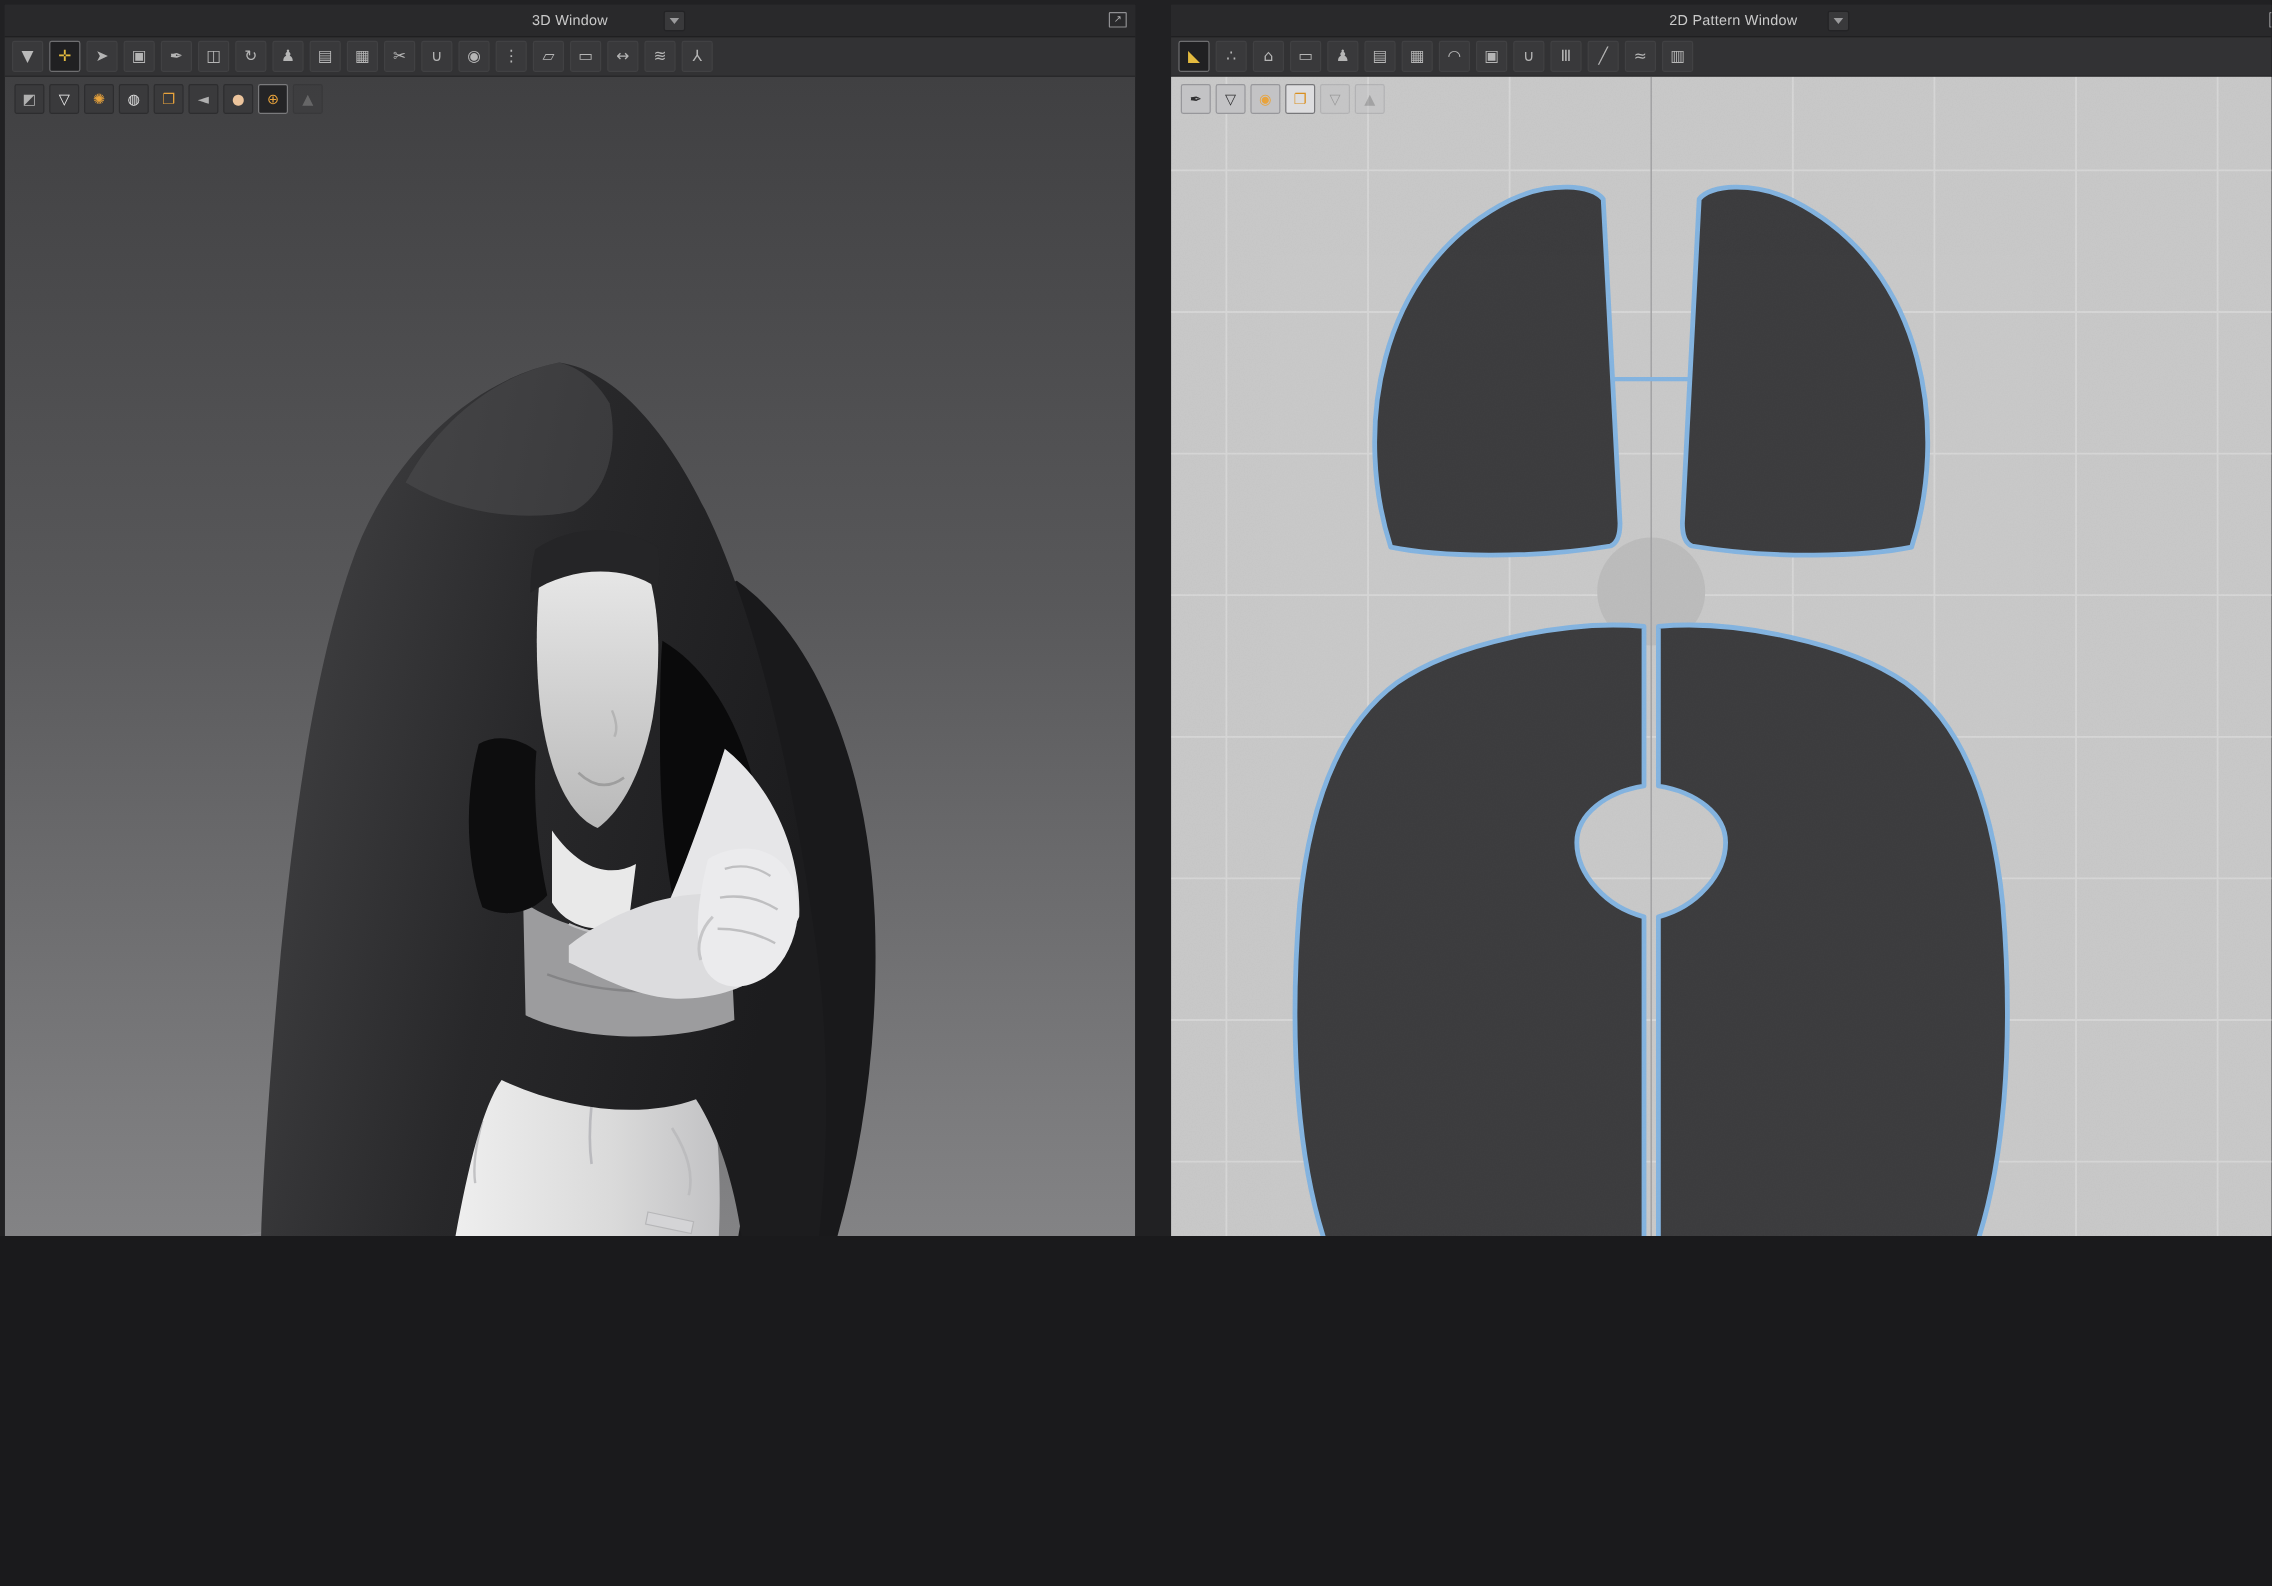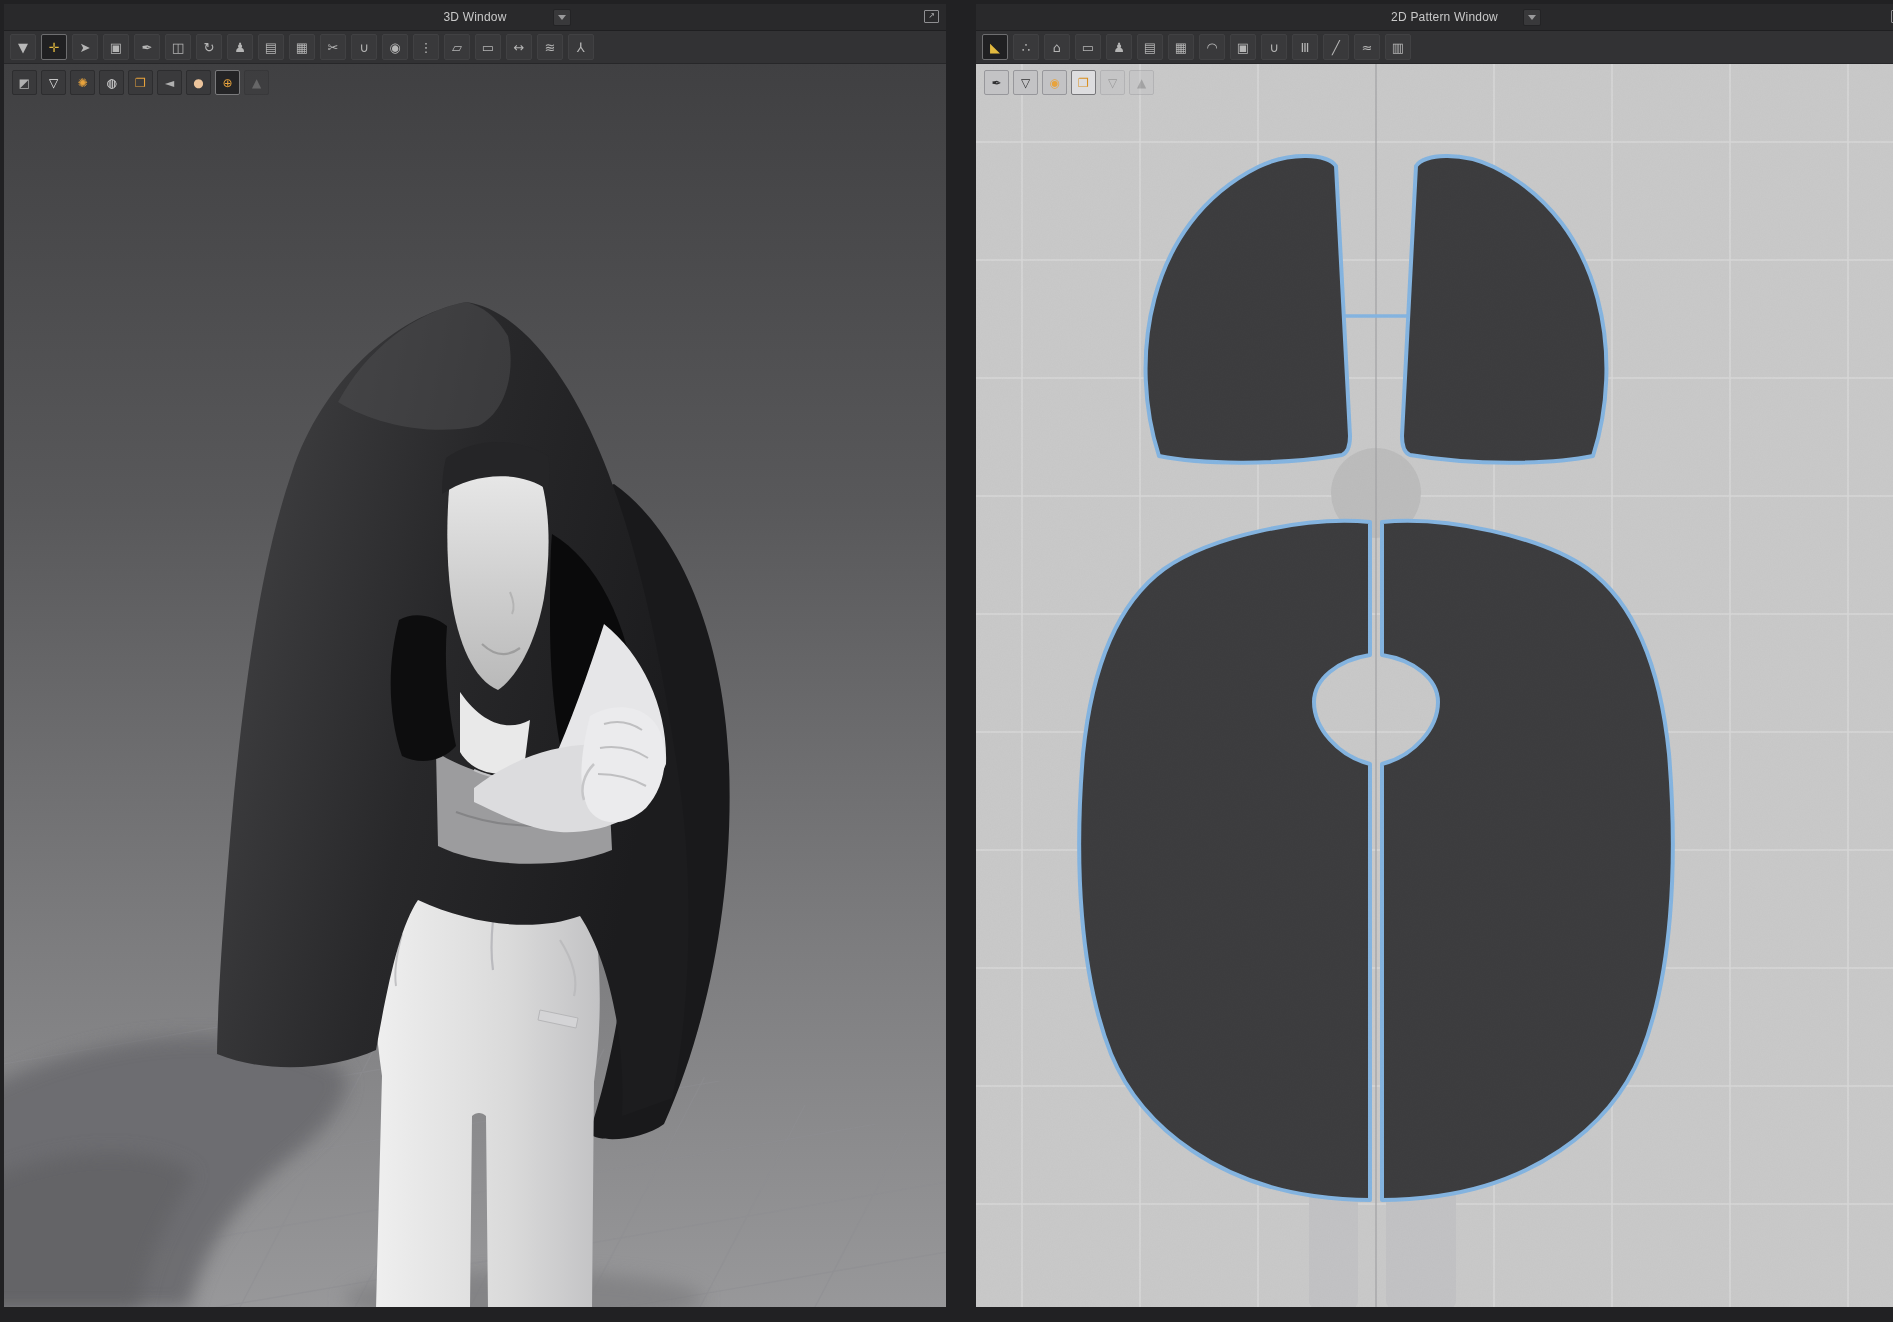--- a/index.html
+++ b/index.html
@@ -1,17 +1,17 @@
 <!DOCTYPE html>
 <html style="--accent: #e3ba3f; --toolbar-bg: #323234; --vp2d-bg: #cacaca;"><head>
 <meta charset="utf-8">
 <style>
   html,body{margin:0;padding:0;background:#1a1a1c;}
   body{font-family:"Liberation Sans", sans-serif;}
-  .app{position:relative;width:1893px;height:1322px;background:#212123;overflow:hidden;}
+  .app{position:relative;width:1893px;height:1030px;background:#212123;overflow:hidden;}
   .panel{position:absolute;top:4px;height:1303px;display:flex;flex-direction:column;background:#323234;}
   .panel.p-left{left:4px;width:942px;}
   .panel.p-right{left:976px;width:937px;}
   .titlebar{position:relative;height:26px;background:#29292b;border-bottom:1px solid #1f1f21;flex:0 0 auto;}
   .tb-title{position:absolute;left:0;right:0;top:0;line-height:26px;text-align:center;font-size:12px;color:#c9c9c9;letter-spacing:.2px;}
   .tb-drop{position:absolute;left:calc(50% + 78px);top:5px;width:16px;height:15px;background:#39393b;border:1px solid #232325;border-radius:2px;display:flex;align-items:center;justify-content:center;cursor:pointer;}
   .caret{width:0;height:0;border-left:4px solid transparent;border-right:4px solid transparent;border-top:5px solid #9a9a9c;}
   .tb-detach{position:absolute;right:7px;top:6px;width:13px;height:11px;border:1px solid #8f8f92;border-radius:1px;color:#aeaeb0;font-size:8px;line-height:10px;text-align:center;cursor:pointer;font-family:"DejaVu Sans",sans-serif;}
   .toolbar{height:32px;background:#323234;border-bottom:1px solid #272729;display:flex;align-items:center;padding-left:6px;gap:5px;flex:0 0 auto;}
   .icon{width:26px;height:26px;background:#39393b;border:1px solid #414143;border-radius:2px;display:flex;align-items:center;justify-content:center;font-size:13px;color:#b5b5b5;font-family:"DejaVu Sans",sans-serif;cursor:pointer;box-sizing:border-box;}

